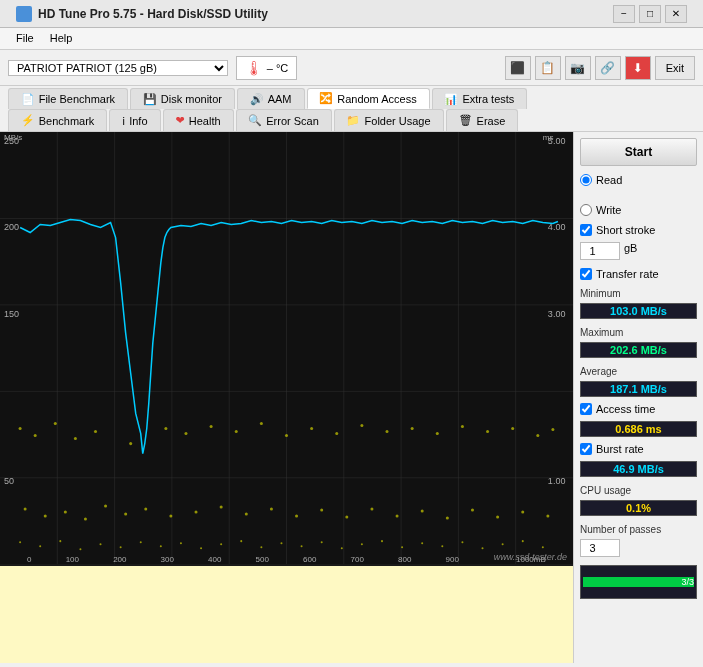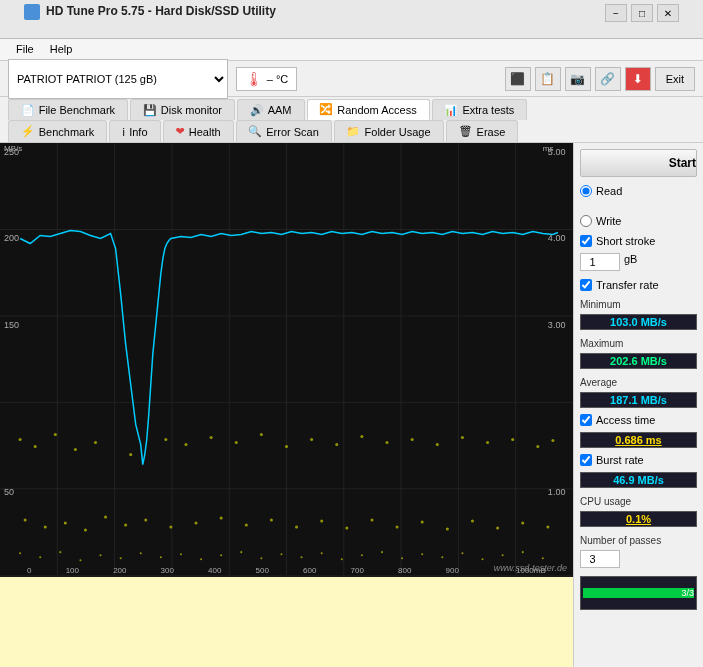--- a/index.html
+++ b/index.html
@@ -3,22 +3,23 @@
   <meta charset="utf-8">
   <style>
     * { margin: 0; padding: 0; box-sizing: border-box; }
     body { width: 703px; height: 667px; background: #f0f0f0; font-family: 'Segoe UI', Tahoma, sans-serif; font-size: 11px; overflow: hidden; }
 
     
     .title-bar {
       background: #e8e8e8;
       border-bottom: 1px solid #bbb;
       display: flex;
-      padding: 4px 24px;
-      height: 39px;
+      align-items: center;
+      padding: 4px 16px;
+      height: 28px;
     }
     .title-bar-icon { width: 16px; height: 16px; background: #4a90d9; border-radius: 2px; margin-right: 6px; }
     .title-text { flex: 1; font-size: 12px; font-weight: bold; color: #222; }
     .title-controls { display: flex; gap: 4px; }
     .title-btn { width: 22px; height: 18px; border: 1px solid #bbb; background: #e0e0e0; cursor: pointer; display: flex; align-items: center; justify-content: center; font-size: 10px; }
 
     
     .menu-bar {
       background: #f5f5f5;
       border-bottom: 1px solid #ccc;
@@ -33,21 +34,21 @@
       background: #f0f0f0;
       border-bottom: 1px solid #ccc;
       display: flex;
       align-items: center;
       padding: 4px 8px;
       height: 36px;
       gap: 8px;
     }
     .drive-select {
       width: 220px;
-      height: 40px;
+      height: 16px;
       border: 1px solid #bbb;
       background: white;
       padding: 0 4px;
       font-size: 11px;
     }
     .temp-display {
       display: flex;
       align-items: center;
       gap: 4px;
       padding: 2px 8px;
@@ -129,21 +130,20 @@
     .start-btn {
       width: 100%;
       height: 28px;
       background: linear-gradient(to bottom, #f8f8f8, #d8d8d8);
       border: 1px solid #bbb;
       cursor: pointer;
       font-size: 12px;
       font-weight: bold;
       border-radius: 2px;
       margin-bottom: 4px;
-      text-align: right;
     }
 
     .radio-group { display: flex; flex-direction: column; gap: 18px; margin-bottom: 4px; }
     .radio-label { display: flex; align-items: center; gap: 4px; font-size: 11px; cursor: pointer; }
     .radio-input { width: 12px; height: 12px; }
 
     .checkbox-label { display: flex; align-items: center; gap: 4px; font-size: 11px; cursor: pointer; margin-bottom: 2px; }
     .checkbox-input { width: 12px; height: 12px; }
 
     .spinbox-row { display: flex; gap: 4px; margin-bottom: 4px; }
@@ -159,21 +159,21 @@
       background: #1a1a2a;
       color: #00ddff;
       font-size: 11px;
       font-weight: bold;
       text-align: center;
       padding: 1px 4px;
       border: 1px solid #555;
       margin-bottom: 2px;
     }
     .stat-value-bar.green-text { color: #00ff88; }
-    .stat-value-bar.yellow-text { color: #ffdd00; text-decoration: underline; }
+    .stat-value-bar.yellow-text { color: #ffdd00; }
 
     .passes-row { display: flex; align-items: center; gap: 4px; }
     .passes-spinbox { width: 40px; height: 18px; border: 1px solid #bbb; background: white; text-align: center; font-size: 11px; }
     .passes-progress {
       margin-top: 4px;
       background: #1a1a2a;
       height: 14px;
       border: 1px solid #555;
       position: relative;
       display: flex;

